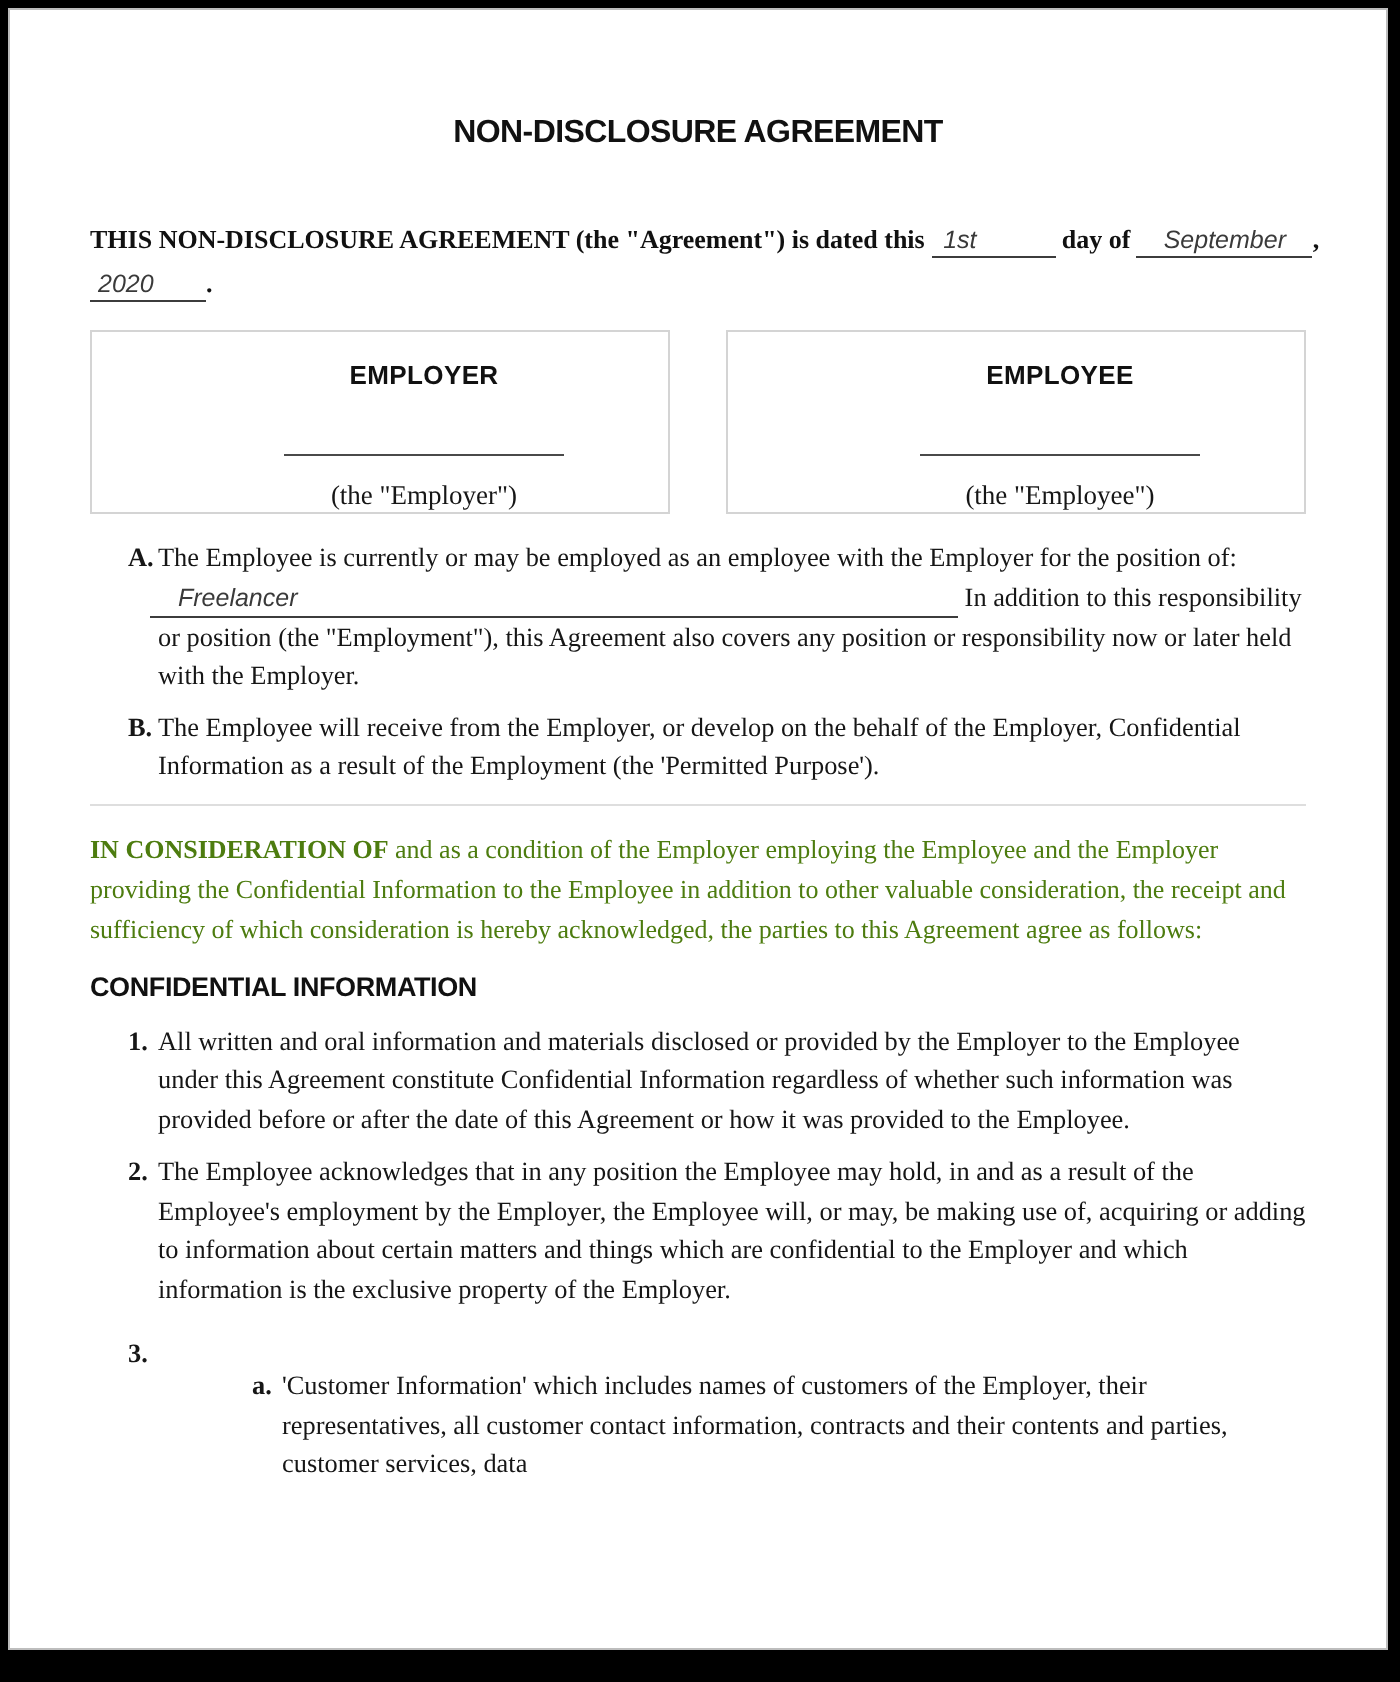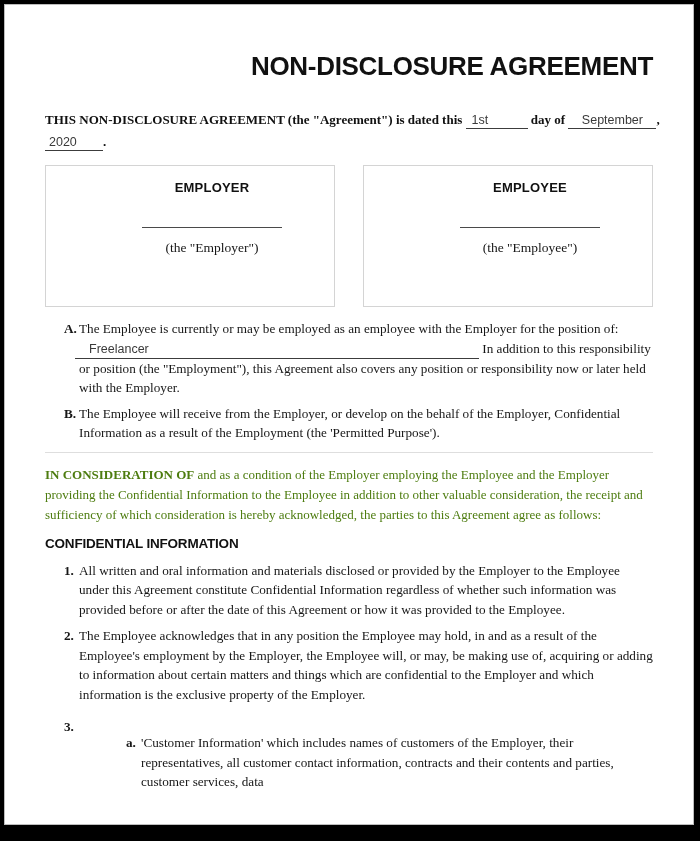--- a/index.html
+++ b/index.html
@@ -14,24 +14,24 @@
     width: 690px; height: 821px;
     background: #fff;
     border: 1px solid #bdbdbd;
     box-sizing: border-box;
     padding: 0 40px;
     overflow: hidden;
     color: #161616;
   }
   .doc-title {
     margin: 50px 0 0;
-    text-align: right;
-    font-family: "Liberation Sans", sans-serif;
-    font-weight: bold;
-    font-size: 26px;
+    text-align: center;
+    font-family: "Liberation Sans", sans-serif;
+    font-weight: bold;
+    font-size: 16px;
     line-height: 23px;
     letter-spacing: -0.3px;
     color: #111;
   }
   .intro {
     margin: 31px 0 0;
     font-size: 13px;
     font-weight: bold;
     line-height: 22px;
     color: #111;
@@ -40,31 +40,32 @@
   .fill {
     display: inline-block;
     border-bottom: 1px solid #3c3c3c;
     font-family: "Liberation Sans", sans-serif;
     font-weight: normal;
     font-size: 12.5px;
     line-height: 15px;
     color: #3a3a3a;
     vertical-align: baseline;
     box-sizing: border-box;
+    font-style: italic;
   }
   .fill.day   { width: 62px; padding-left: 6px; }
   .fill.month { width: 88px; text-align: center; }
   .fill.year  { width: 58px; padding-left: 4px; }
   .boxes {
     margin-top: 12px;
     display: flex;
     justify-content: space-between;
   }
   .party-box {
-    width: 290px; height: 142px;
+    width: 290px; height: 92px;
     border: 1px solid #d4d4d4;
     box-sizing: border-box;
     background: #fff;
     padding-left: 44px;
   }
   .party-heading {
     margin-top: 14px;
     text-align: center;
     font-family: "Liberation Sans", sans-serif;
     font-weight: bold;

